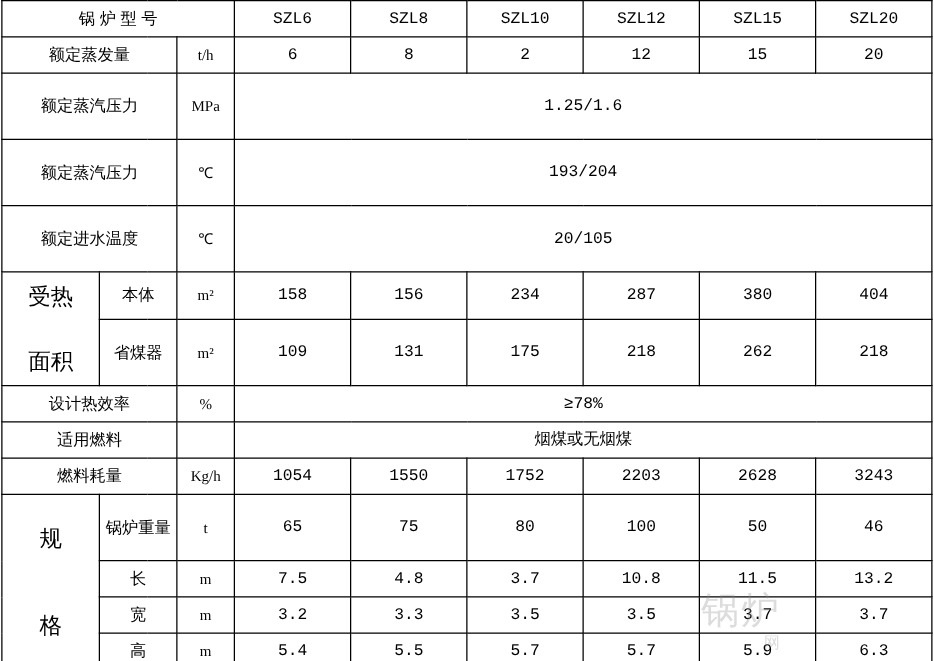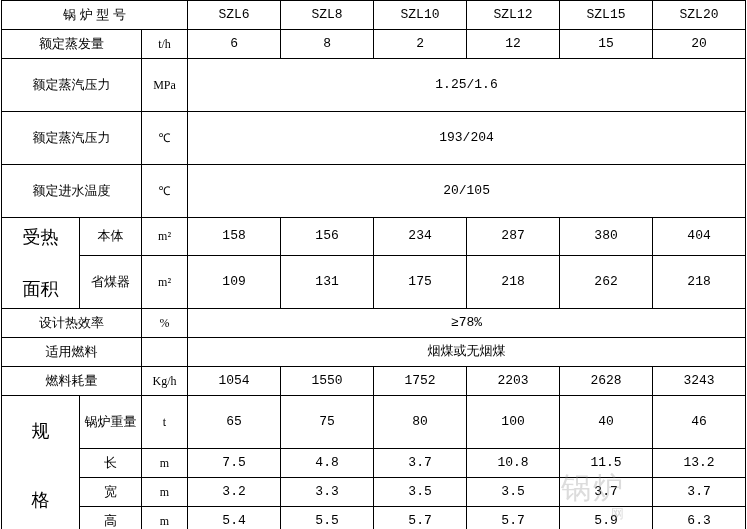--- a/index.html
+++ b/index.html
@@ -198,21 +198,21 @@
       <td class="vert" rowspan="4" style="height:52px">
         <span class="cell-inner">规</span>
         <span class="cell-inner" style="margin-top:46px">格</span>
       </td>
       <td class="lbl lbl-wrap" colspan="2" style="height:52px;width:62px">锅炉重量</td>
       <td class="unit">t</td>
       <td class="val">65</td>
       <td class="val">75</td>
       <td class="val">80</td>
       <td class="val">100</td>
-      <td class="val">40</td>
+      <td class="val">50</td>
       <td class="val">46</td>
     </tr>
 
     <tr>
       <td class="lbl" colspan="2">长</td>
       <td class="unit">m</td>
       <td class="val">7.5</td>
       <td class="val">4.8</td>
       <td class="val">3.7</td>
       <td class="val">10.8</td>

